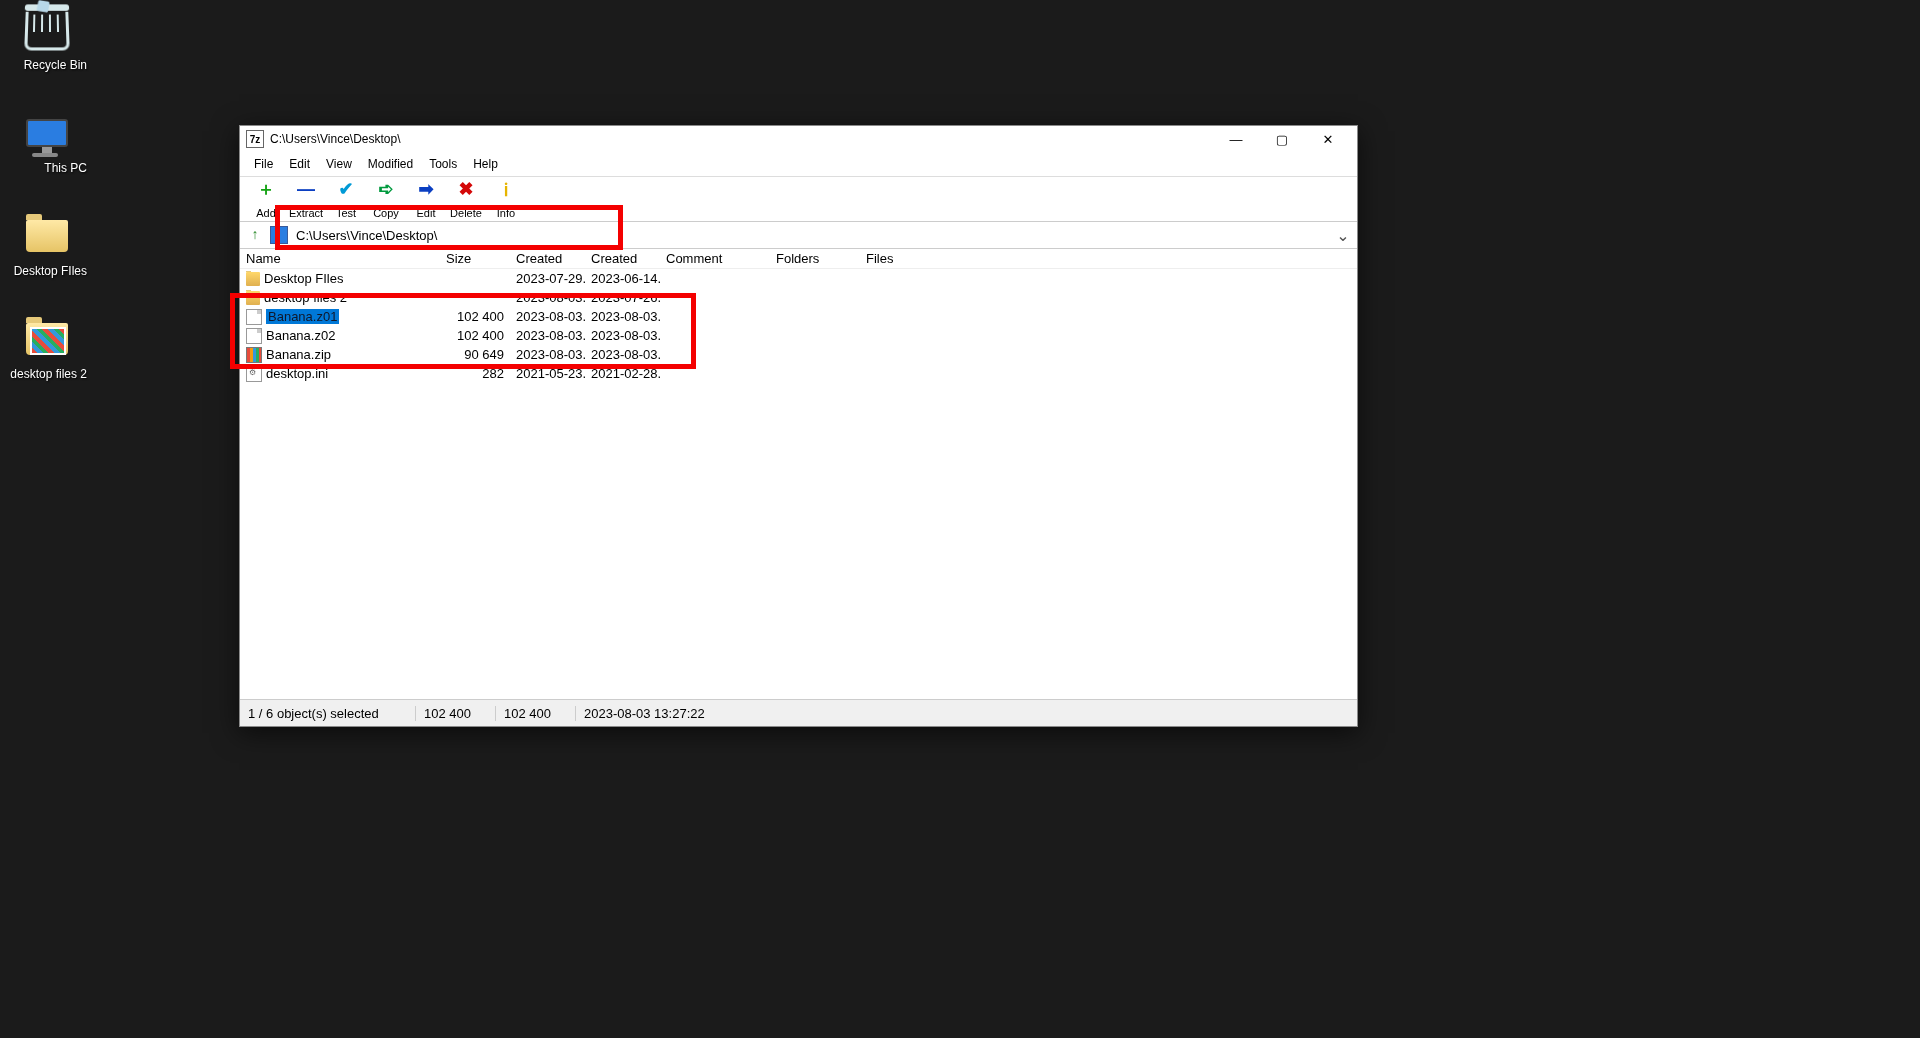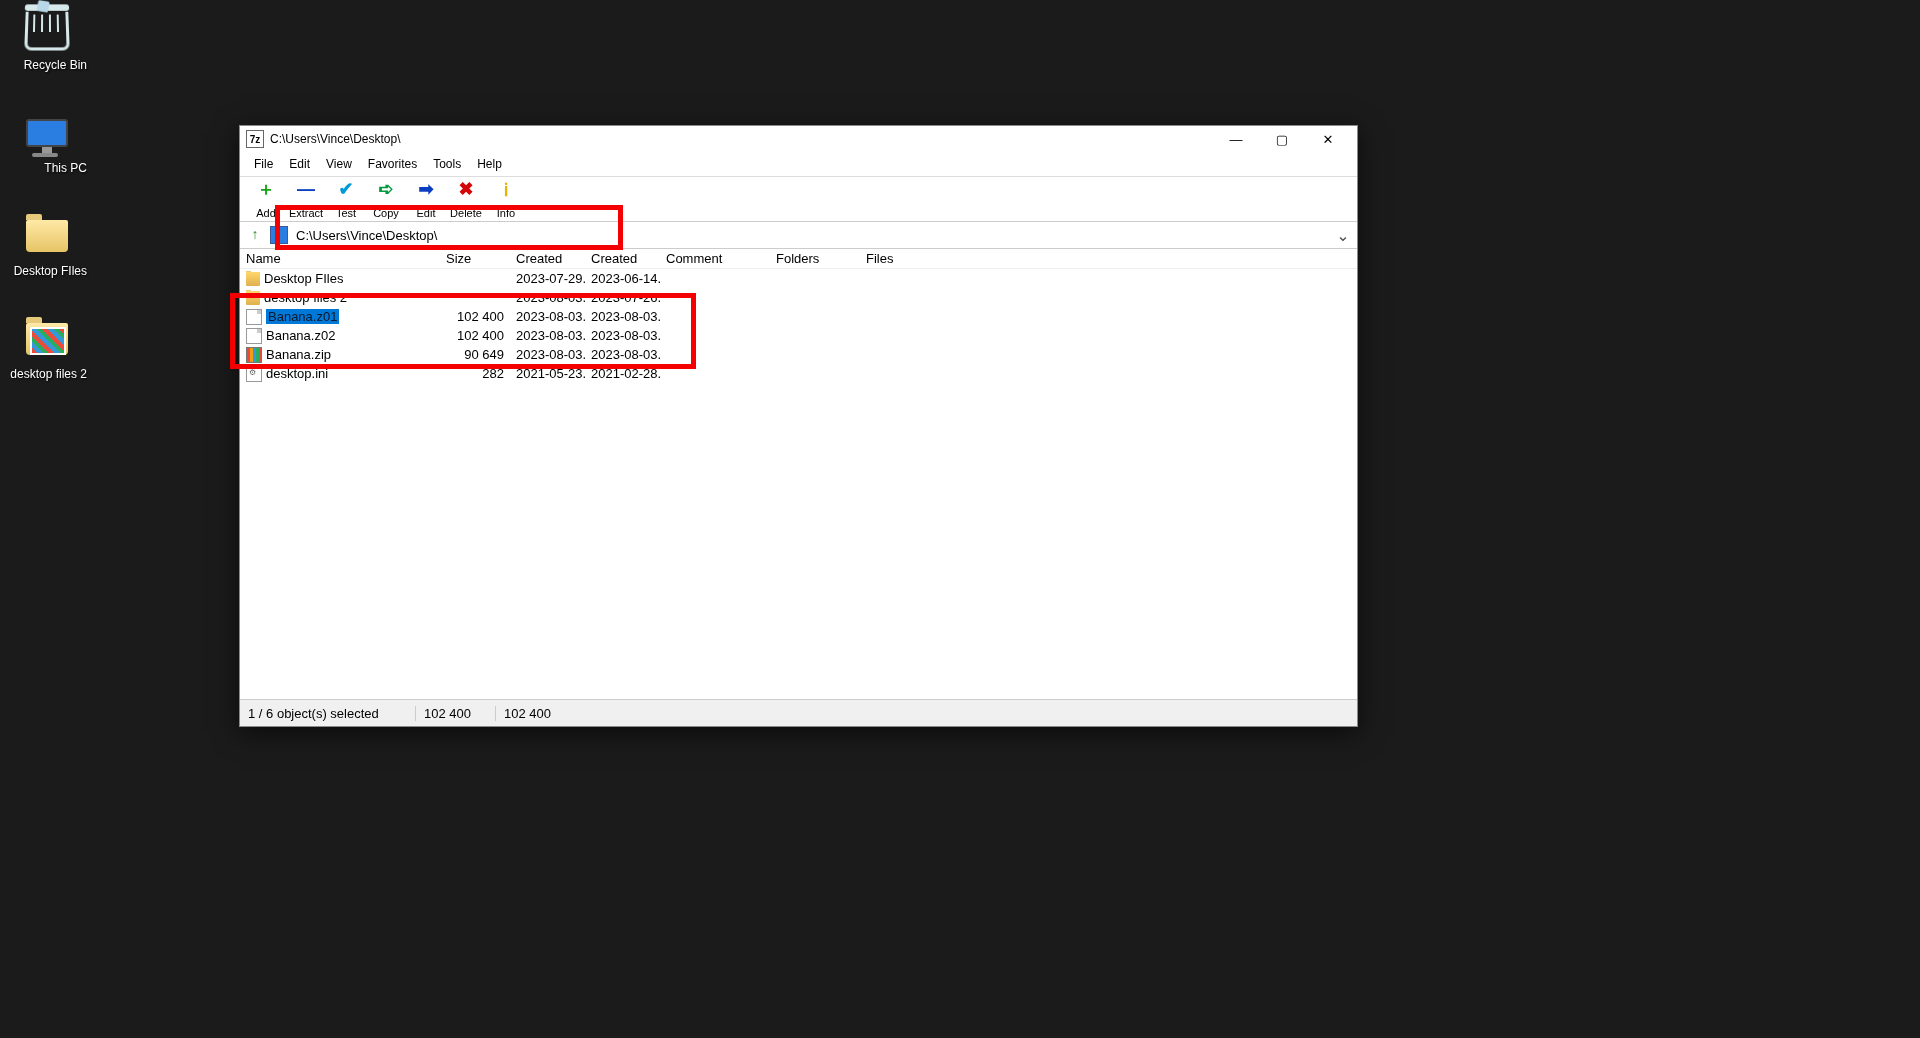--- a/index.html
+++ b/index.html
@@ -116,21 +116,21 @@
         <div class="tbtn">—</div>
         <div class="tbtn">▢</div>
         <div class="tbtn close">✕</div>
       </div>
     </div>
 
     <div class="menubar" id="menubar">
         <span>File</span>
         <span>Edit</span>
         <span>View</span>
-        <span>Favorites</span>
+        <span>Modified</span>
         <span>Tools</span>
         <span>Help</span>
       </div>
 
     <div class="toolbar" id="toolbar">
         <div class="tbitem">
           <div class="glyph" style="color:#15a315">＋</div>
           <div class="tl">Add</div>
         </div>
         <div class="tbitem">
@@ -250,18 +250,19 @@
             <div></div>
           </div>
         </div>
       <div id="redboxes"></div>
     </div>
 
     <div class="status">
       <div>1 / 6 object(s) selected</div>
       <div>102 400</div>
       <div>102 400</div>
+      <div>2023-08-03 13:27:22</div>
     </div>
   <div class="redbox" style="top: 79px; left: 35px; width: 338px; height: 35px;"></div>
       <div class="redbox" style="top: 167px; left: -10px; width: 456px; height: 66px;"></div>
     </div>
 
 </div>
 
 </body></html>

